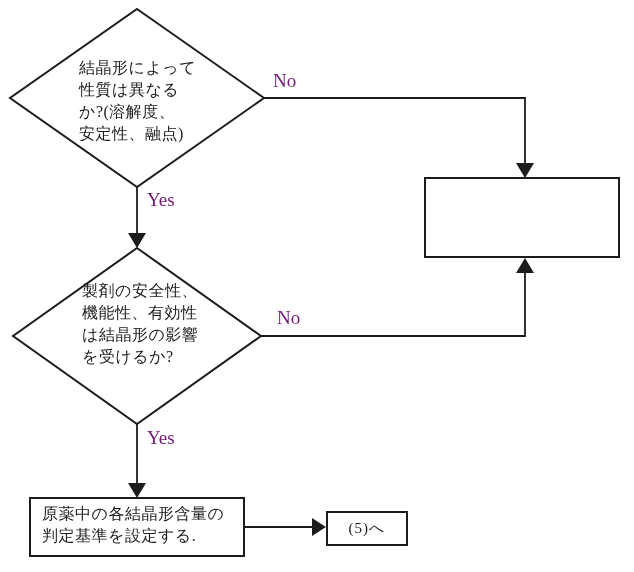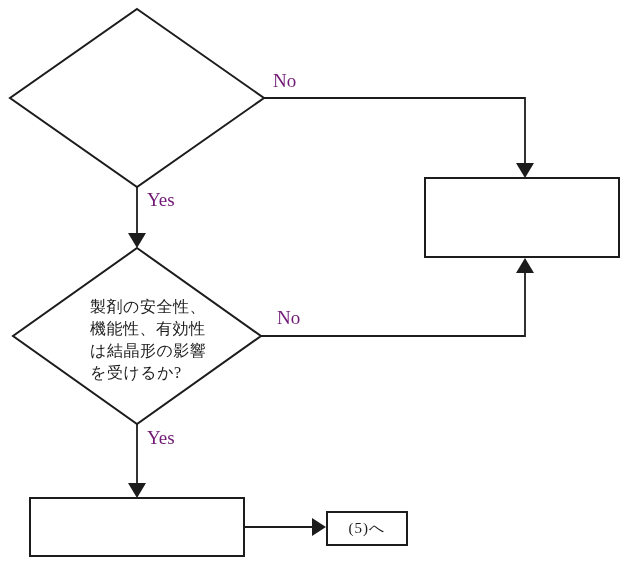--- a/index.html
+++ b/index.html
@@ -31,21 +31,21 @@
     letter-spacing: 0.5px;
     color: #1c1c1c;
   }
   .edge-label {
     position: absolute;
     font-size: 19px;
     line-height: 19px;
     color: #701a75;
   }
   #decision1-text { left: 79px;  top: 57px;  }
-  #decision2-text { left: 82px;  top: 296px; margin-left: 8px; }
+  #decision2-text { left: 82px;  top: 280px; }
   #box-no-need-text { left: 438px; top: 187px; }
   #box-criteria-text { left: 42px;  top: 503px; }
   #box-goto-text {
     position: absolute;
     left: 327px;
     top: 512px;
     width: 80px;
     height: 33px;
     display: flex;
     align-items: center;
@@ -99,27 +99,33 @@
 
     <polygon class="shape" points="137,248 261,336 137,424 13,336"></polygon>
 
     <rect class="shape" x="425" y="178" width="194" height="79"></rect>
 
     <rect class="shape" x="30" y="498" width="214" height="58"></rect>
 
     <rect class="shape" x="327" y="512" width="80" height="33"></rect>
   </svg>
 
+  <div id="decision1-text" class="node-text">結晶形によって
+性質は異なる
+か?(溶解度、
+安定性、融点)</div>
 
   <div id="decision2-text" class="node-text">製剤の安全性、
 機能性、有効性
 は結晶形の影響
 を受けるか?</div>
 
 
+  <div id="box-criteria-text" class="node-text">原薬中の各結晶形含量の
+判定基準を設定する.</div>
 
   <div id="box-goto-text">(5)へ</div>
 
   <div id="label-no1" class="edge-label">No</div>
 
   <div id="label-yes1" class="edge-label">Yes</div>
 
   <div id="label-no2" class="edge-label">No</div>
 
   <div id="label-yes2" class="edge-label">Yes</div>

